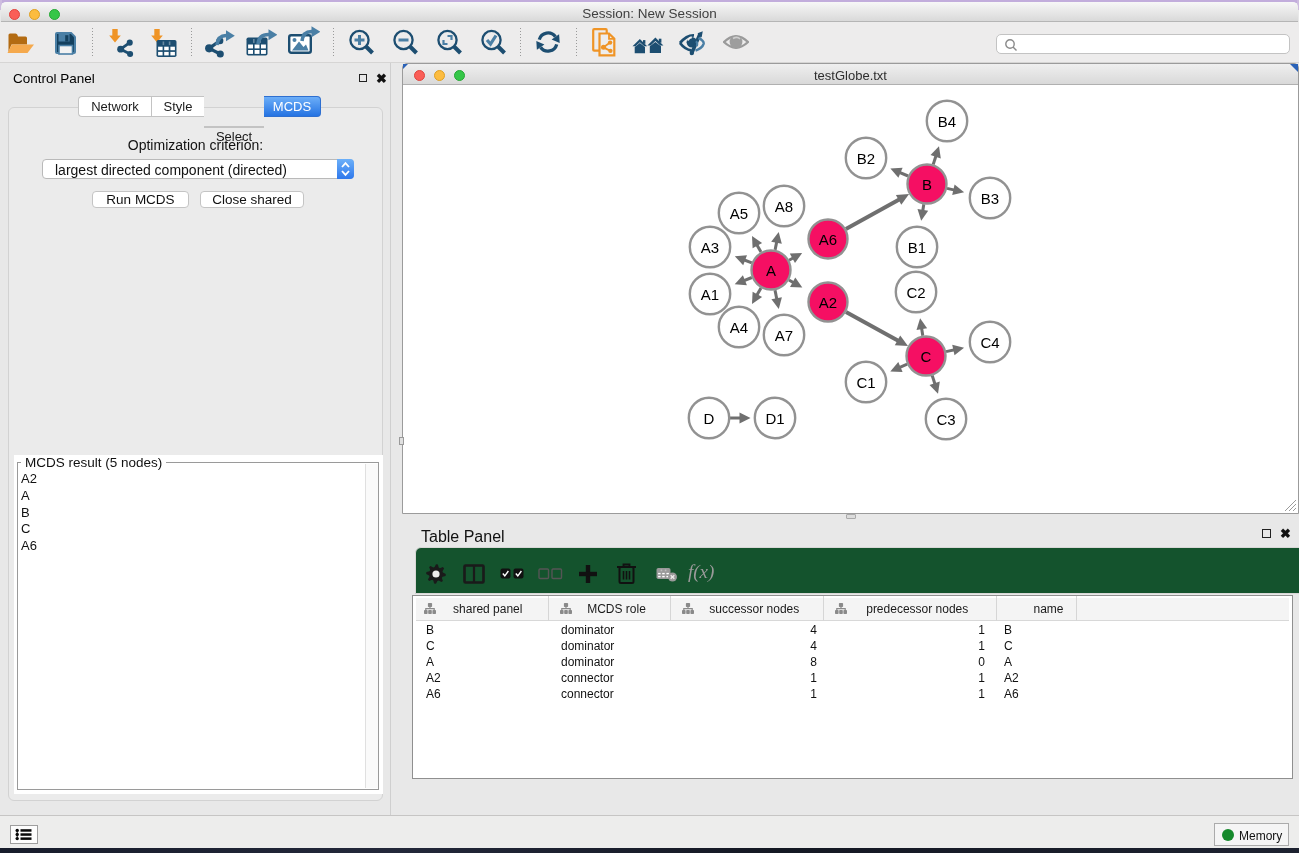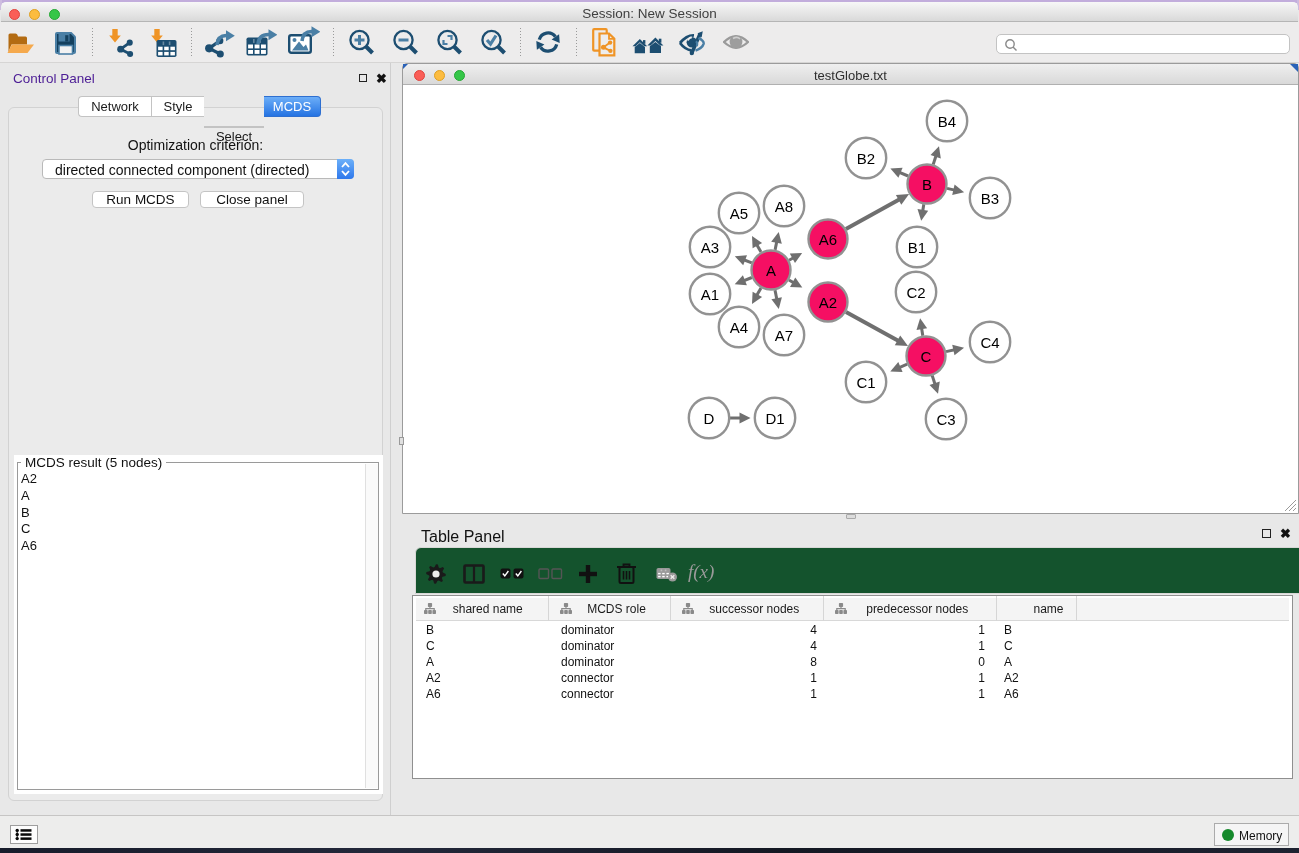--- a/index.html
+++ b/index.html
@@ -153,44 +153,44 @@
 <div class="abs" style="left:996px;top:12px;width:294px;height:20px;background:#fff;border:1px solid #c3c3c3;border-radius:5px;"></div>
 <svg class="abs" style="left:1004px;top:16px" width="15" height="15" viewBox="0 0 15 15">
       <circle cx="6" cy="6" r="4.2" fill="none" stroke="#8a8a8a" stroke-width="1.4"></circle>
       <line x1="9" y1="9" x2="12.5" y2="12.5" stroke="#8a8a8a" stroke-width="1.4"></line>
     </svg>
 </div>
 
 <div class="abs" style="left:0;top:63px;width:391px;height:752px;background:#e8e8e8;border-right:1px solid #cfcfcf;">
 
   <div class="abs" style="left:8px;top:44px;width:375px;height:694px;background:#ebebeb;border:1px solid #d2d2d2;border-radius:6px;"></div>
-  <div class="abs" style="left:13px;top:8px;font-size:13.5px;color:#4c1d95;">Control Panel</div>
+  <div class="abs" style="left:13px;top:8px;font-size:13.5px;color:#000000;">Control Panel</div>
   <div class="abs" style="left:359px;top:11px;width:8px;height:8px;border:1.5px solid #222;"></div>
   <div class="abs" style="left:376px;top:8px;font-size:13px;font-weight:bold;color:#111;">✖</div>
 
   <div class="abs" style="left:78px;top:33px;height:21px;display:flex;font-size:13px;">
     <div style="width:73px;background:#fff;border:1px solid #c3c3c3;border-right:none;border-radius:4px 0 0 4px;text-align:center;line-height:20px;color:#1a1a1a;">Network</div>
     <div style="width:53px;background:#fff;border:1px solid #c3c3c3;border-right:none;text-align:center;line-height:20px;color:#1a1a1a;">Style</div>
     <div style="width:60px;background:#fff;border:1px solid #c3c3c3;text-align:center;line-height:20px;color:#1a1a1a;margin-top:30px;">Select</div>
     <div style="width:57px;background:linear-gradient(#6caef8,#2573e2);border:1px solid #2e6fd0;border-left:none;border-radius:0 4px 4px 0;text-align:center;line-height:20px;color:#fff;">MCDS</div>
   </div>
   <div class="abs" style="left:0;top:74px;width:391px;text-align:center;font-size:14px;color:#111;">Optimization criterion:</div>
 
   <div class="abs" style="left:42px;top:96px;width:312px;height:20px;background:#fff;border:1px solid #b9b9b9;border-radius:4px;">
-    <div class="abs" style="left:12px;top:2px;font-size:14px;color:#111;">directed connected component (directed)</div>
+    <div class="abs" style="left:12px;top:2px;font-size:14px;color:#111;">largest directed component (directed)</div>
     <div class="abs" style="right:-1px;top:-1px;width:17px;height:20px;background:linear-gradient(#6cb0f9,#2e78ec);border-radius:0 4px 4px 0;">
       <svg width="17" height="20" viewBox="0 0 17 20">
           <path d="M5 8 L8.5 4.2 L12 8" fill="none" stroke="#fff" stroke-width="1.8"></path>
           <path d="M5 12 L8.5 15.8 L12 12" fill="none" stroke="#fff" stroke-width="1.8"></path>
         </svg>
     </div>
   </div>
 
   <div class="abs" style="left:92px;top:128px;width:97px;height:17px;background:#fff;border:1px solid #c4c4c4;border-radius:4px;text-align:center;font-size:13.5px;line-height:16px;color:#111;">Run MCDS</div>
-  <div class="abs" style="left:200px;top:128px;width:104px;height:17px;background:#fff;border:1px solid #c4c4c4;border-radius:4px;text-align:center;font-size:13.5px;line-height:16px;color:#111;">Close panel</div>
+  <div class="abs" style="left:200px;top:128px;width:104px;height:17px;background:#fff;border:1px solid #c4c4c4;border-radius:4px;text-align:center;font-size:13.5px;line-height:16px;color:#111;">Close shared</div>
 
   <div class="abs" style="left:14px;top:392px;width:369px;height:339px;background:#fff;padding-left:40px;">
     <div class="abs" style="left:3px;top:7px;width:362px;height:328px;border:1px solid #9a9a9a;"></div>
     <div class="abs" style="left:7px;top:0px;background:#fff;padding:0 4px;font-size:13.5px;color:#111;">MCDS result (5 nodes)</div>
     <div class="abs" style="left:7px;top:16px;font-size:13px;color:#111;line-height:16.8px;">A2<br>A<br>B<br>C<br>A6</div>
     <div class="abs" style="right:5px;top:9px;width:13px;height:324px;background:#fafafa;border-left:1px solid #e0e0e0;"></div>
   </div>
 </div>
 
 <div class="abs" style="left:402px;top:63px;width:897px;height:451px;border:1px solid #9b9b9b;border-radius:5px 5px 0 0;background:#fff;">
@@ -349,21 +349,21 @@
         <rect x="8.8" y="3.5" width="1.6" height="1.8" fill="#fff" opacity="0.35"></rect>
         <circle cx="16.5" cy="11" r="4.5" fill="#9a9a9a"></circle>
         <path d="M14.7 9.2 L18.3 12.8 M18.3 9.2 L14.7 12.8" stroke="#eeedec" stroke-width="1.3"></path>
       </svg>
 <div class="abs" style="left:272px;top:13px;font-family:'Liberation Serif',serif;font-style:italic;font-size:19px;color:#9a9a9a;">f(x)</div>
   </div>
 
   <div class="abs" style="left:10px;top:75px;width:881px;height:184px;background:#fff;border:1.5px solid #8f8f8f;">
 <div class="abs" style="left:3px;top:2px;width:873px;height:23px;background:#f4f4f4;border-bottom:1px solid #d8d8d8;"></div>
 <div class="abs" style="left:0px;top:0;width:135.5px;height:25px;border-right:1px solid #d6d6d6;"></div>
-<div class="abs" style="left:0px;top:6px;width:135.5px;text-align:center;font-size:12px;color:#1a1a1a;padding-left:14px;box-sizing:border-box;">shared name</div>
+<div class="abs" style="left:0px;top:6px;width:135.5px;text-align:center;font-size:12px;color:#1a1a1a;padding-left:14px;box-sizing:border-box;">shared panel</div>
 <svg class="abs" style="left:11px;top:7px" width="12" height="11" viewBox="0 0 12 11">
         <rect x="3.9" y="0" width="4.2" height="4" rx="0.8" fill="#8a8a8a"></rect>
         <path d="M6 4 L6 5.6 M1.8 7.2 L1.8 5.6 L10.2 5.6 L10.2 7.2" fill="none" stroke="#8a8a8a" stroke-width="1.2"></path>
         <rect x="0" y="7" width="3.6" height="4" rx="0.8" fill="#8a8a8a"></rect>
         <rect x="4.2" y="7" width="3.6" height="4" rx="0.8" fill="#8a8a8a"></rect>
         <rect x="8.4" y="7" width="3.6" height="4" rx="0.8" fill="#8a8a8a"></rect>
       </svg>
 <div class="abs" style="left:135.5px;top:0;width:122.0px;height:25px;border-right:1px solid #d6d6d6;"></div>
 <div class="abs" style="left:135.5px;top:6px;width:122.0px;text-align:center;font-size:12px;color:#1a1a1a;padding-left:14px;box-sizing:border-box;">MCDS role</div>
 <svg class="abs" style="left:146.5px;top:7px" width="12" height="11" viewBox="0 0 12 11">

